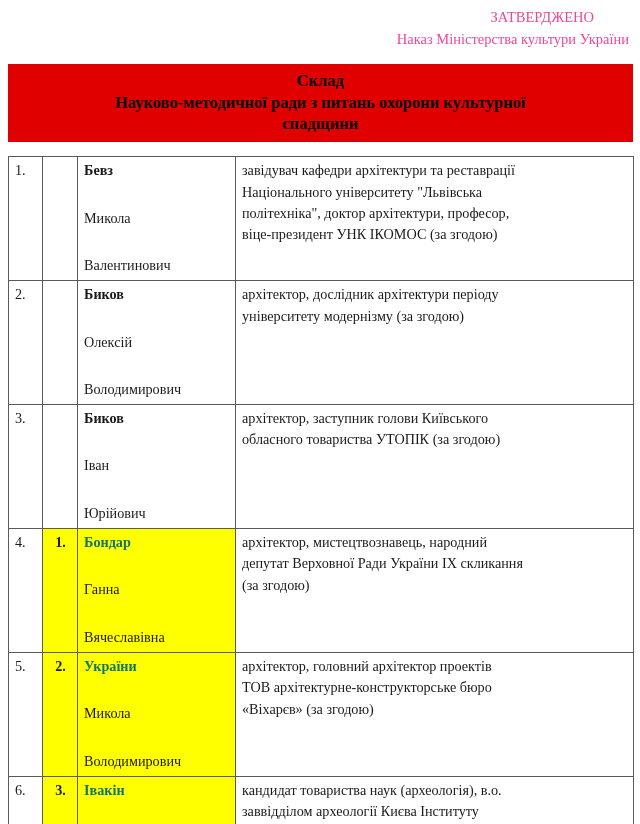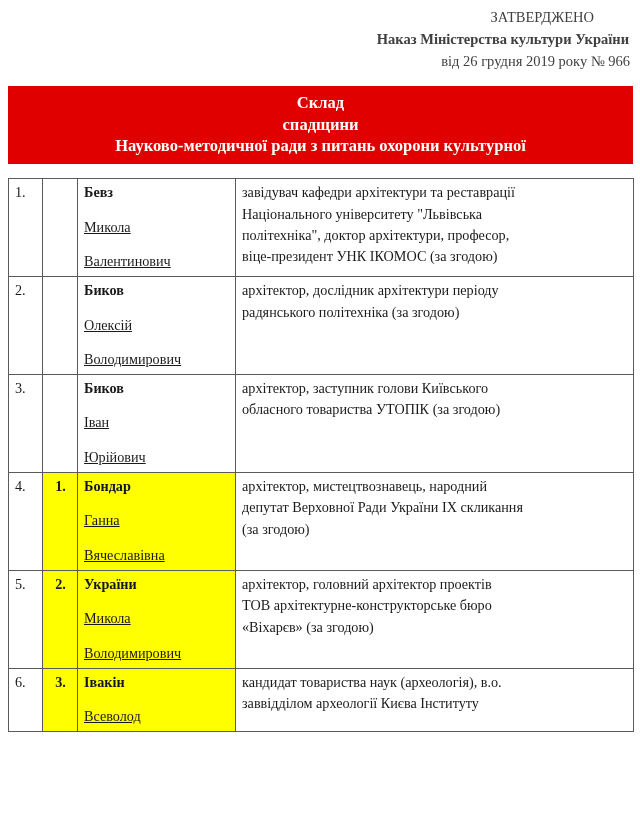--- a/index.html
+++ b/index.html
@@ -22,35 +22,35 @@
     height: 824px;
     box-sizing: border-box;
   }
 
   
   .approval {
     padding: 6px 8px 0 0;
     text-align: right;
     font-size: 14.5px;
     line-height: 1.52;
-    color: #404040;
+    color: #ec4899;
   }
   .approval .line {
     display: block;
     white-space: nowrap;
   }
   .approval .line-1 { padding-right: 38px; }
-  .approval .line-2 { padding-right: 3px; font-weight: bold; }
+  .approval .line-2 { padding-right: 3px; }
   .approval .line-3 { padding-right: 2px; }
 
   
   .banner {
     margin: 14px 7px 0 8px;
     background: #e00000;
-    color: #ffffff;
+    color: #000000;
     text-align: center;
     font-weight: bold;
     font-size: 16.5px;
     line-height: 1.30;
     padding: 6px 10px 8px 10px;
     box-sizing: border-box;
   }
   .banner .bline { display: block; }
 
   
@@ -74,46 +74,44 @@
   .col-name    { width: 158px; }
   .col-desc    { width: 398px; }
 
   .cell-hl { background: #ffff00 !important; }
 
   .surname {
     font-weight: bold;
     display: block;
     margin-bottom: 2px;
   }
-  .surname-red { color: #0f172a; }
+  .surname-red { color: #0f766e; }
   .given, .patronymic {
     display: block;
-    margin-top: 13px;
-    text-decoration: underline;
+    margin-top: 26px;
   }
   .subnum {
     font-weight: bold;
   }
   .desc-line { display: block; }
 </style>
 </head>
 <body>
 
 <div class="page">
 
   <div class="approval">
     <span class="line line-1">ЗАТВЕРДЖЕНО</span>
     <span class="line line-2">Наказ Міністерства культури України</span>
-    <span class="line line-3">від 26 грудня 2019 року № 966</span>
   </div>
 
   <div class="banner">
     <span class="bline">Склад</span>
+    <span class="bline">Науково-методичної ради з питань охорони культурної</span>
     <span class="bline">спадщини</span>
-    <span class="bline">Науково-методичної ради з питань охорони культурної</span>
   </div>
 
   <table class="members-table">
     <colgroup>
       <col class="col-num">
       <col class="col-subnum">
       <col class="col-name">
       <col class="col-desc">
     </colgroup>
     <tbody id="table-body">
@@ -135,21 +133,21 @@
         <tr>
           <td class="col-num">2.</td>
           <td class="col-subnum"></td>
           <td class="col-name">
             <span class="surname">Биков</span>
             <span class="given">Олексій</span>
             <span class="patronymic">Володимирович</span>
           </td>
           <td class="col-desc">
             <span class="desc-line">архітектор, дослідник архітектури періоду</span>
-            <span class="desc-line">радянського політехніка (за згодою)</span>
+            <span class="desc-line">університету модернізму (за згодою)</span>
           </td>
         </tr>
         <tr>
           <td class="col-num">3.</td>
           <td class="col-subnum"></td>
           <td class="col-name">
             <span class="surname">Биков</span>
             <span class="given">Іван</span>
             <span class="patronymic">Юрійович</span>
           </td>

